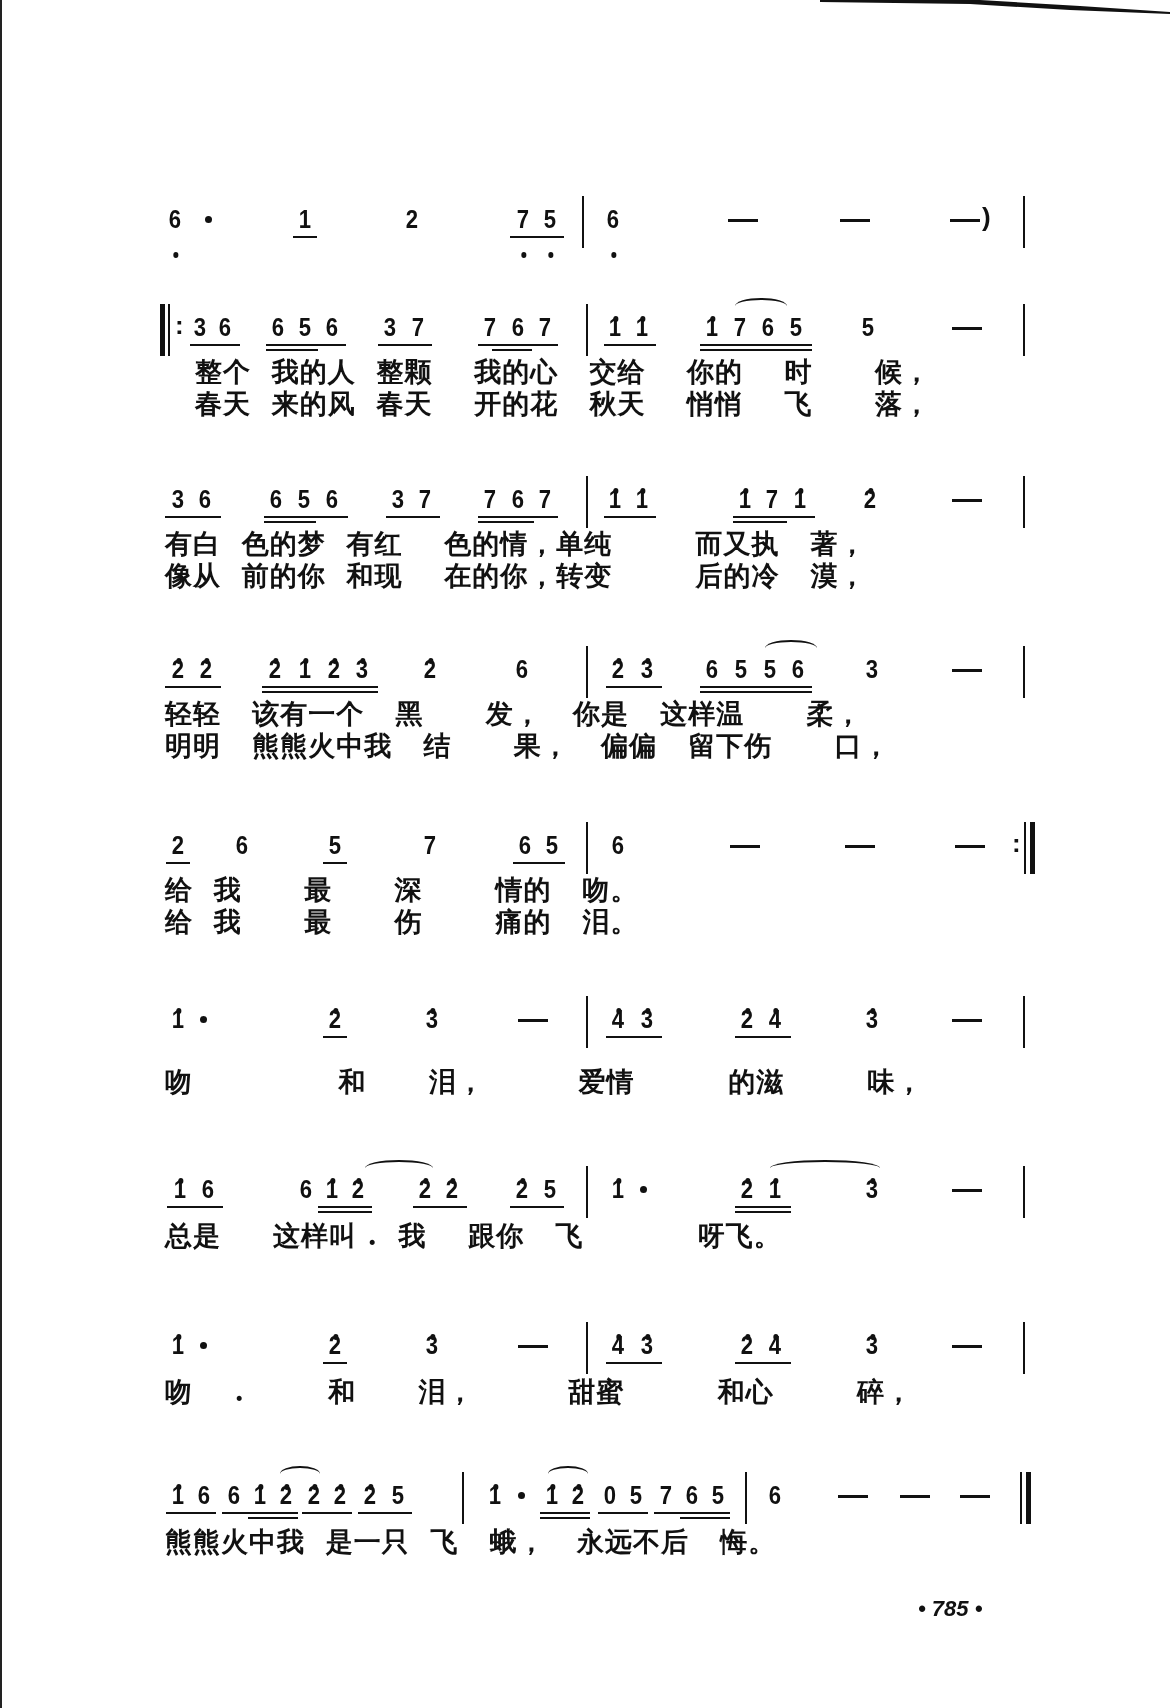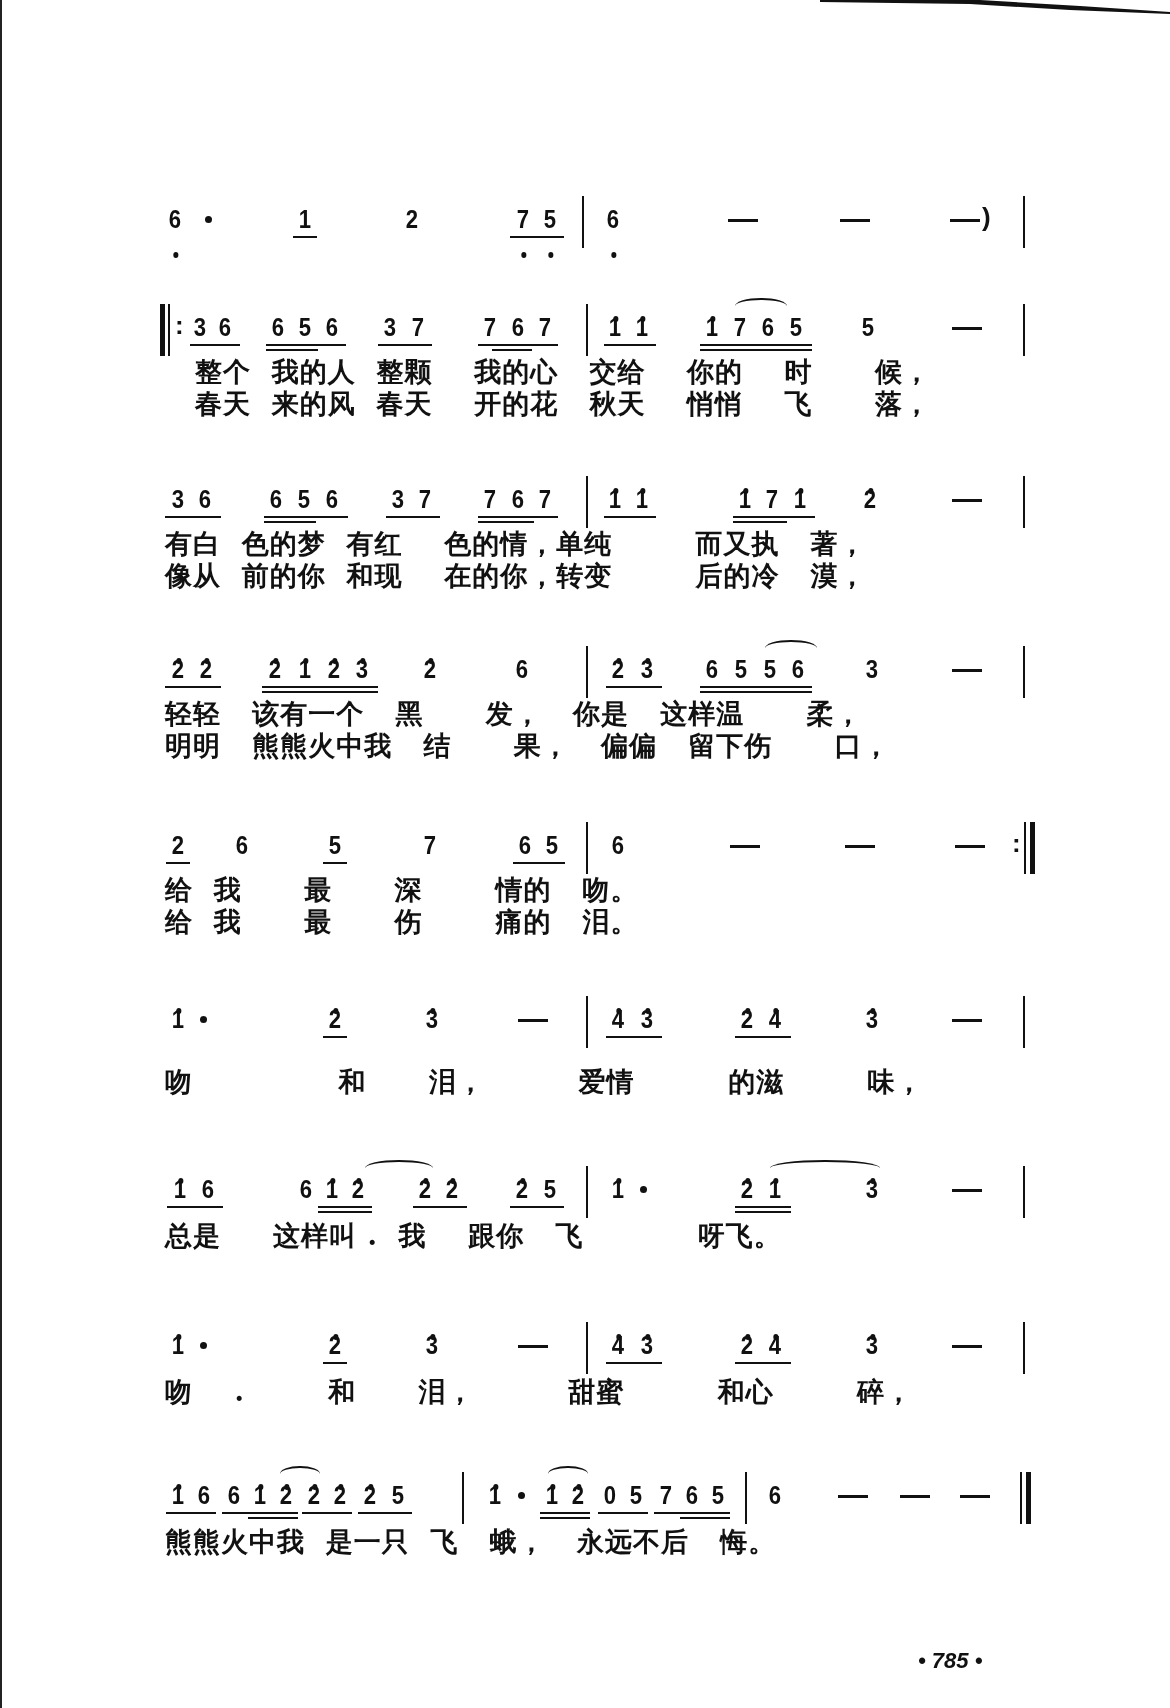--- a/index.html
+++ b/index.html
@@ -25,21 +25,21 @@
   .bar { position: absolute; top: 6px; width: 2px; height: 52px; background: #111; }
   .bar-thick { position: absolute; top: 6px; width: 5px; height: 52px; background: #111; }
   .repeat-colon { position: absolute; top: 12px; font-size: 26px; font-weight: bold; font-family: "Liberation Sans", sans-serif; }
   .slur { position: absolute; top: 0px; height: 14px; border-top: 2px solid #111; border-radius: 50% 50% 0 0; }
   .paren { position: absolute; top: 12px; font-family: "Liberation Sans", sans-serif; font-size: 26px; font-weight: bold; }
   .lyric {
     position: absolute; font-family: "DejaVu Serif", serif; font-size: 27px; font-weight: bold;
     line-height: 32px; white-space: pre; letter-spacing: 1px;
   }
   .pagenum {
-    position: absolute; left: 918px; top: 1648px; font-family: "Liberation Sans", sans-serif;
+    position: absolute; left: 918px; top: 1596px; font-family: "Liberation Sans", sans-serif;
     font-style: italic; font-weight: bold; font-size: 22px;
   }
 </style>
 </head>
 <body>
 
 <div class="left-edge"></div>
 <svg class="top-stroke" viewBox="0 0 350 14">
   <polygon points="0,0 160,0 260,6 350,12 350,14 250,10 150,4 0,2" fill="#111"></polygon>
 </svg>

